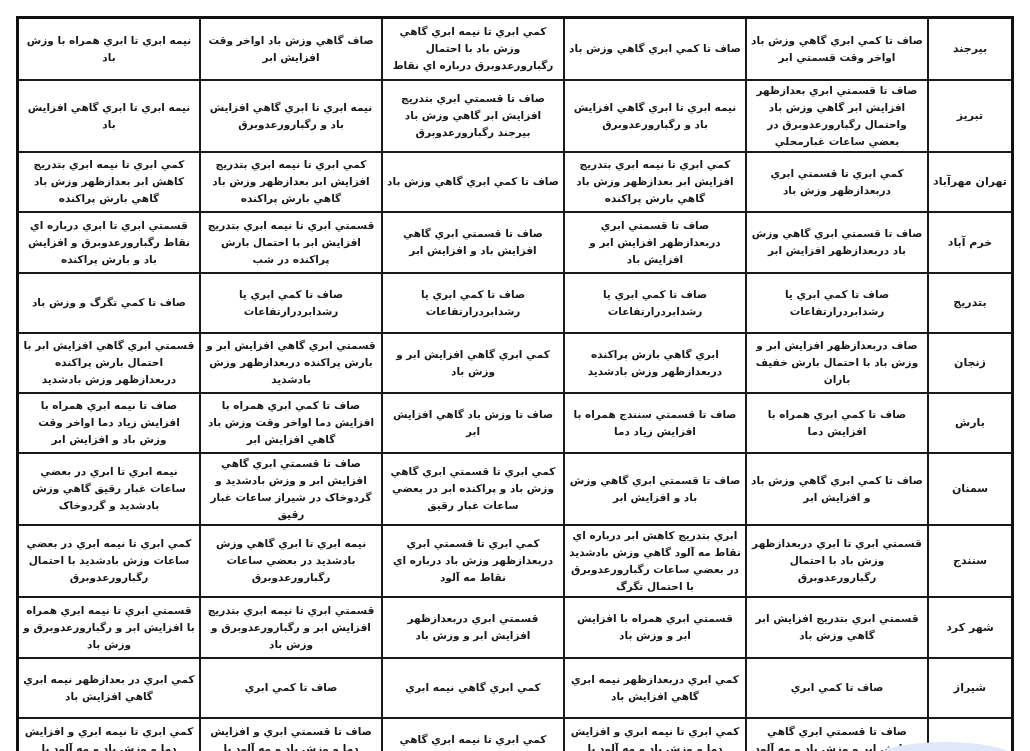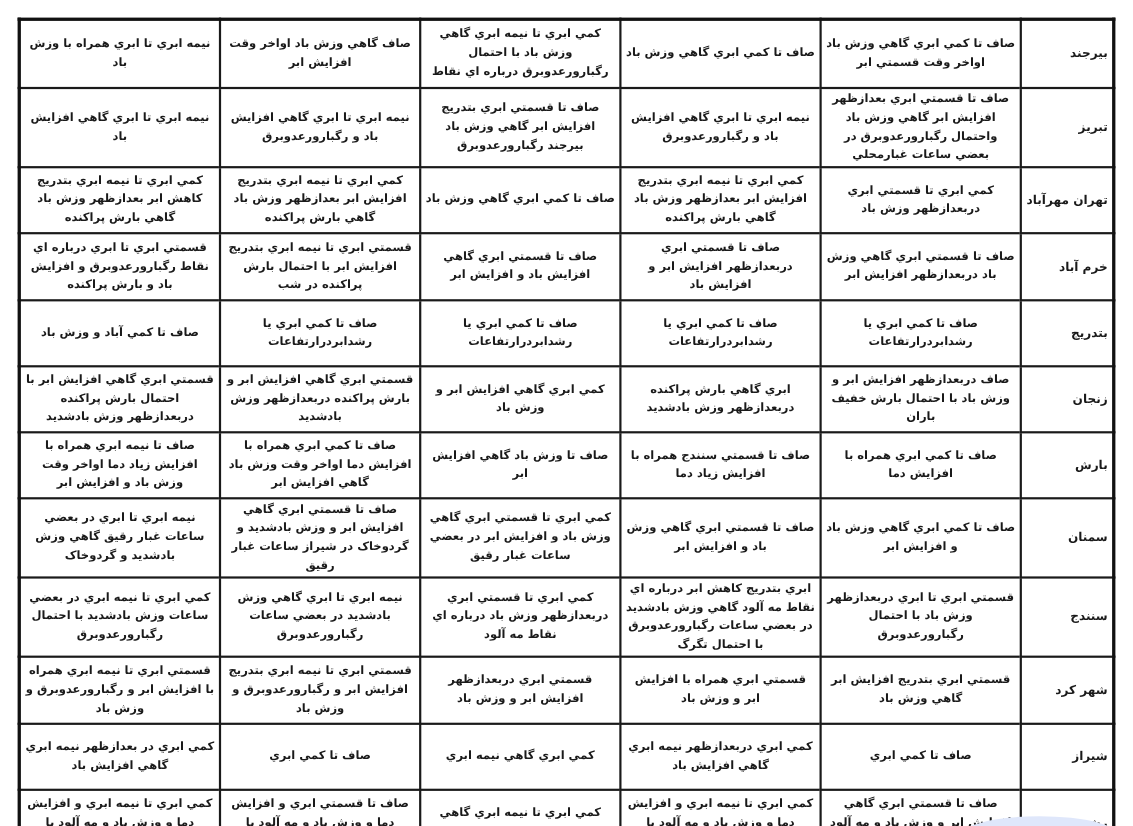--- a/index.html
+++ b/index.html
@@ -35,21 +35,20 @@
     text-align: center;
     vertical-align: middle;
     font-size: 10.5px;
     line-height: 17px;
     padding: 1px 4px;
     overflow: hidden;
   }
   table.forecast td.city {
     width: 74px;
     font-size: 11px;
-    text-align: right;
   }
   table.forecast td.cell {
     width: 172px;
   }
   .decor-circle {
     position: absolute;
     left: 870px;
     top: 742px;
     width: 150px;
     height: 40px;
@@ -94,21 +93,21 @@
           <td class="cell">صاف تا قسمتي ابري گاهي افزايش باد و افزايش ابر</td>
           <td class="cell">قسمتي ابري تا نيمه ابري بتدريج افزايش ابر با احتمال بارش پراکنده در شب</td>
           <td class="cell">قسمتي ابري تا ابري درباره اي نقاط رگبارورعدوبرق و افزايش باد و بارش پراکنده</td>
         </tr>
         <tr style="height: 60px;">
           <td class="city">بتدريج</td>
           <td class="cell">صاف تا کمي ابري يا رشدابردرارتفاعات</td>
           <td class="cell">صاف تا کمي ابري يا رشدابردرارتفاعات</td>
           <td class="cell">صاف تا کمي ابري يا رشدابردرارتفاعات</td>
           <td class="cell">صاف تا کمي ابري يا رشدابردرارتفاعات</td>
-          <td class="cell">صاف تا کمي آباد و وزش باد</td>
+          <td class="cell">صاف تا کمي تگرگ و وزش باد</td>
         </tr>
         <tr style="height: 60px;">
           <td class="city">زنجان</td>
           <td class="cell">صاف دربعدازظهر افزايش ابر و وزش باد با احتمال بارش خفيف باران</td>
           <td class="cell">ابري گاهي بارش پراکنده دربعدازظهر وزش بادشديد</td>
           <td class="cell">کمي ابري گاهي افزايش ابر و وزش باد</td>
           <td class="cell">قسمتي ابري گاهي افزايش ابر و بارش پراکنده دربعدازظهر وزش بادشديد</td>
           <td class="cell">قسمتي ابري گاهي افزايش ابر با احتمال بارش پراکنده دربعدازظهر وزش بادشديد</td>
         </tr>
         <tr style="height: 60px;">
@@ -116,21 +115,21 @@
           <td class="cell">صاف تا کمي ابري همراه با افزايش دما</td>
           <td class="cell">صاف تا قسمتي سنندج همراه با افزايش زياد دما</td>
           <td class="cell">صاف تا وزش باد گاهي افزايش ابر</td>
           <td class="cell">صاف تا کمي ابري همراه با افزايش دما اواخر وقت وزش باد گاهي افزايش ابر</td>
           <td class="cell">صاف تا نيمه ابري همراه با افزايش زياد دما اواخر وقت وزش باد و افزايش ابر</td>
         </tr>
         <tr style="height: 60px;">
           <td class="city">سمنان</td>
           <td class="cell">صاف تا کمي ابري گاهي وزش باد و افزايش ابر</td>
           <td class="cell">صاف تا قسمتي ابري گاهي وزش باد و افزايش ابر</td>
-          <td class="cell">کمي ابري تا قسمتي ابري گاهي وزش باد و افزايش ابر در بعضي ساعات غبار رقيق</td>
+          <td class="cell">کمي ابري تا قسمتي ابري گاهي وزش باد و پراکنده ابر در بعضي ساعات غبار رقيق</td>
           <td class="cell">صاف تا قسمتي ابري گاهي افزايش ابر و وزش بادشديد و گردوخاک در شیراز ساعات غبار رقيق</td>
           <td class="cell">نيمه ابري تا ابري در بعضي ساعات غبار رقيق گاهي وزش بادشديد و گردوخاک</td>
         </tr>
         <tr style="height: 60px;">
           <td class="city">سنندج</td>
           <td class="cell">قسمتي ابري تا ابري دربعدازظهر وزش باد با احتمال رگبارورعدوبرق</td>
           <td class="cell">ابري بتدريج کاهش ابر درباره اي نقاط مه آلود گاهي وزش بادشديد در بعضي ساعات رگبارورعدوبرق با احتمال تگرگ</td>
           <td class="cell">کمي ابري تا قسمتي ابري دربعدازظهر وزش باد درباره اي نقاط مه آلود</td>
           <td class="cell">نيمه ابري تا ابري گاهي وزش بادشديد در بعضي ساعات رگبارورعدوبرق</td>
           <td class="cell">کمي ابري تا نيمه ابري در بعضي ساعات وزش بادشديد با احتمال رگبارورعدوبرق</td>

